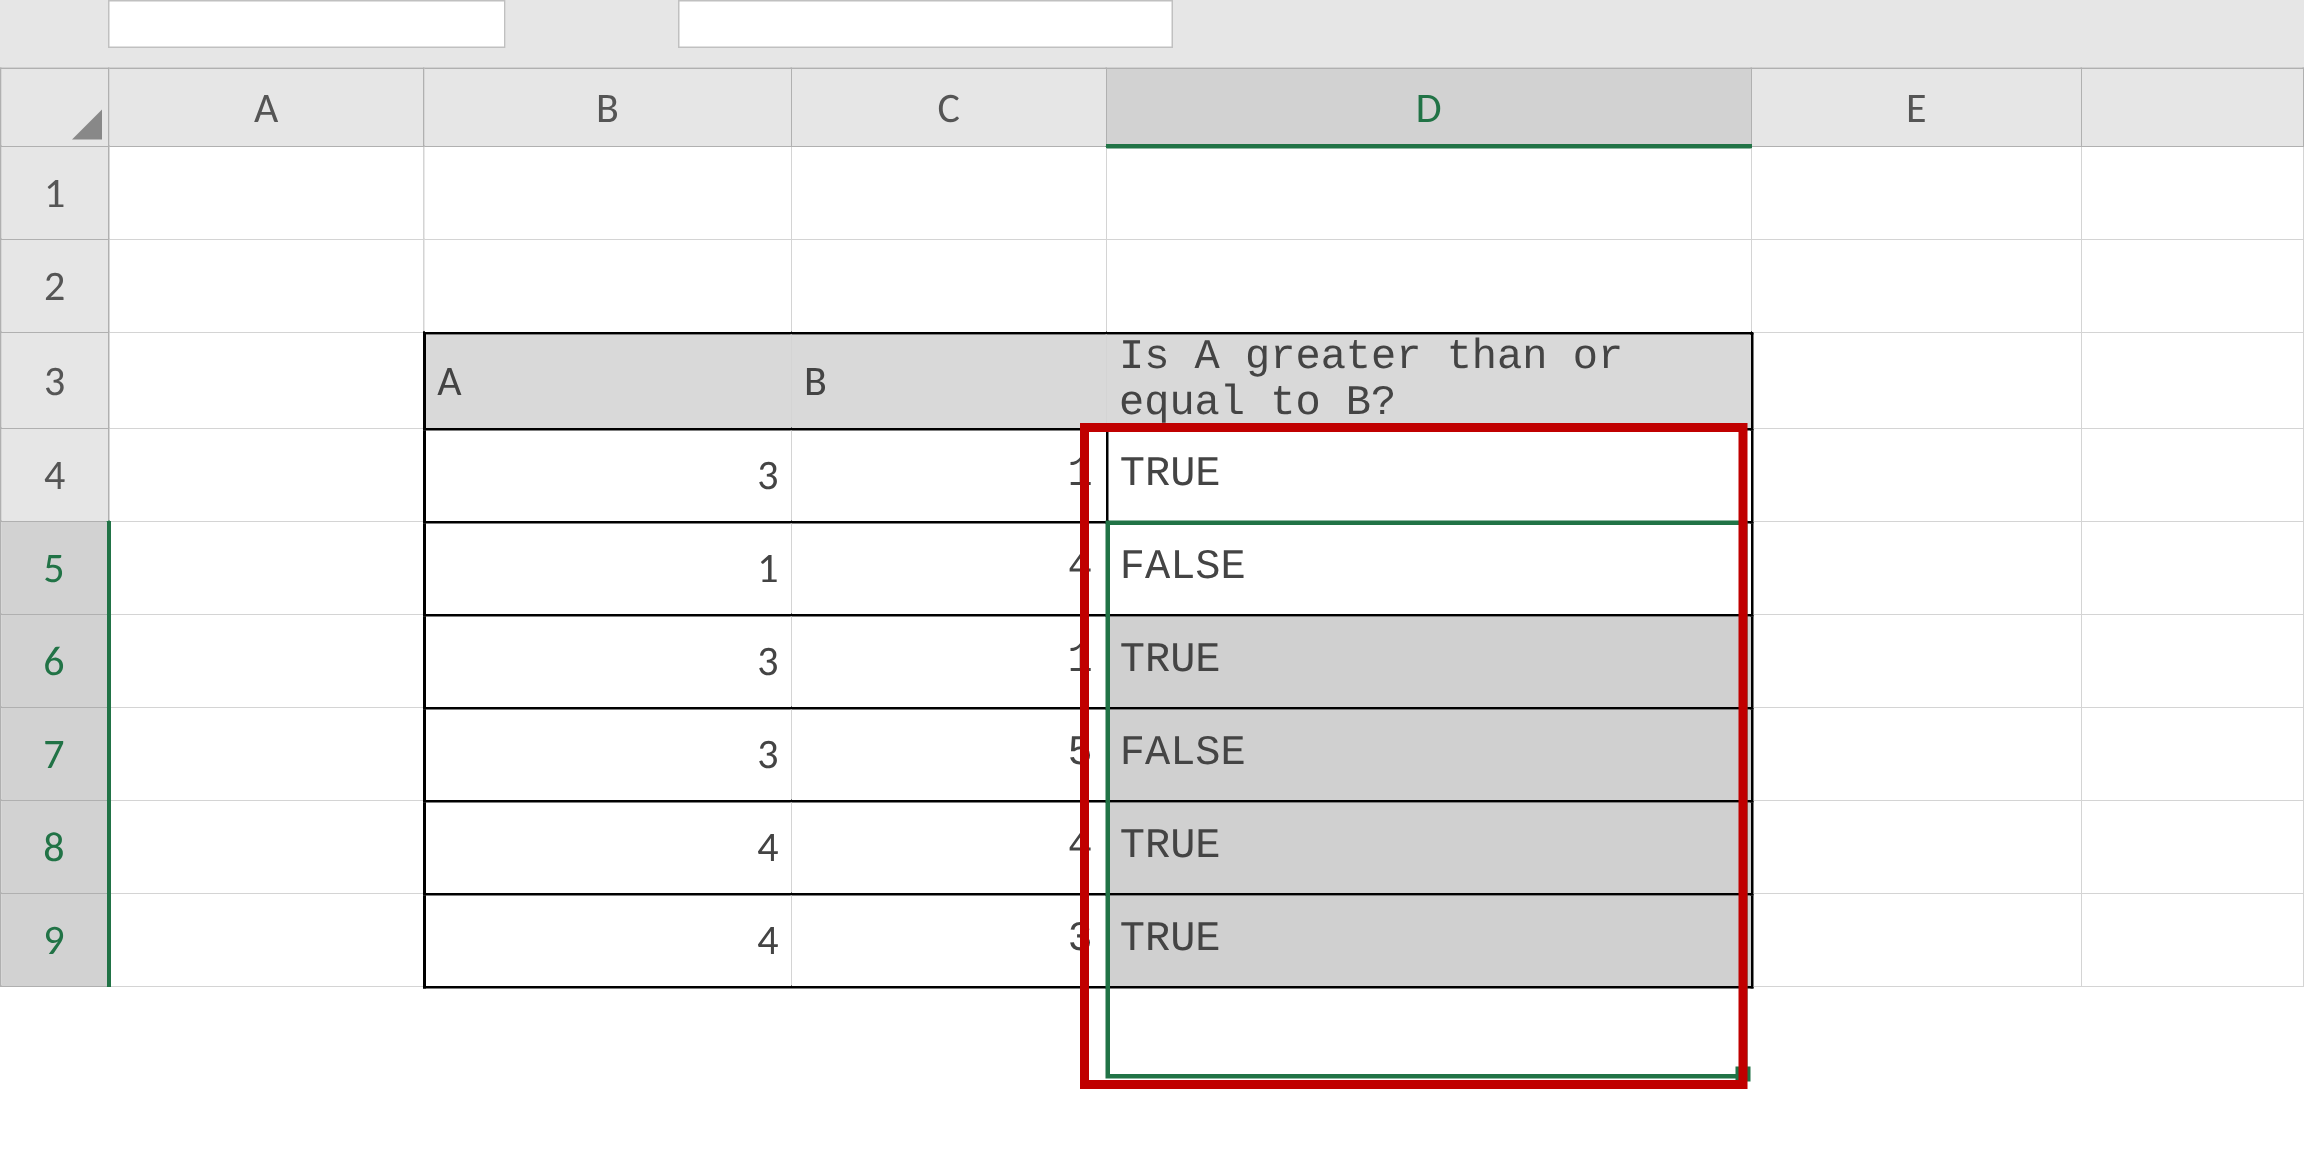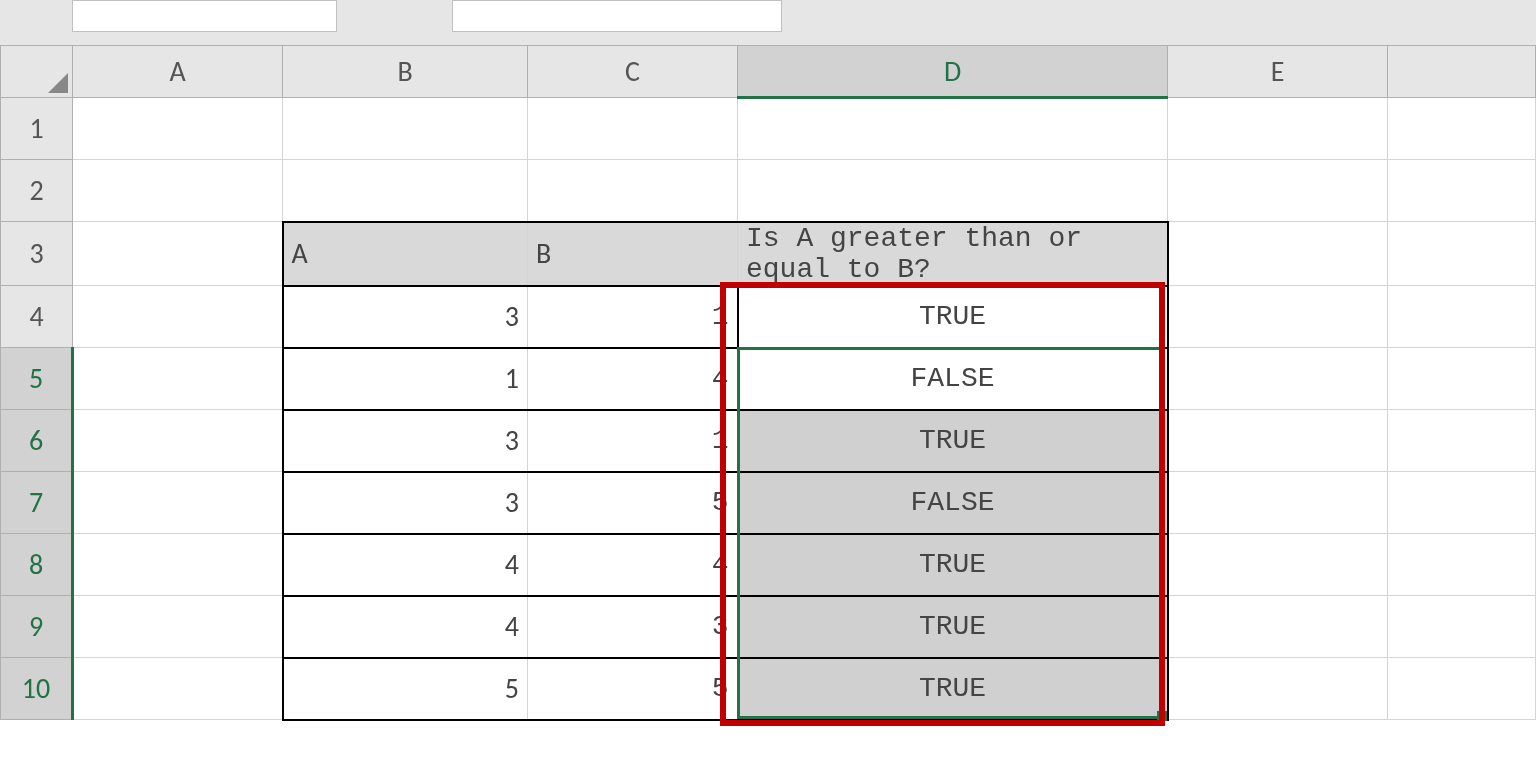--- a/index.html
+++ b/index.html
@@ -114,21 +114,21 @@
     .col-F { width: auto; }
     
     
     .btop { border-top: 2px solid #000 !important; }
     .bbot { border-bottom: 2px solid #000 !important; }
     .blef { border-left: 2px solid #000 !important; }
     .brig { border-right: 2px solid #000 !important; font-family: Liberation Mono, monospace; }
     .bhdr { background: #d9d9d9 !important; text-align: left; color: #222;}
     
     .val-num { text-align: right; color: #222; }
-    .val-ctr { text-align: center; color: #222; }
+    .val-ctr { color: #222; }
     .val-lft { text-align: left; color: #222; }
     
     .sel-fill { background: #d0d0d0 !important; }
     
     
     .green-sel {
       position: absolute;
       border: 3px solid #217346;
       pointer-events: none;
       z-index: 5;
@@ -260,29 +260,20 @@
       </tr>
       <tr>
         <th class="sel-row">9</th>
         <td></td>
         <td class="blef bbot val-num">4</td>
         <td class="bbot brig val-num">3</td>
         <td class="bbot brig val-ctr sel-fill">TRUE</td>
         <td></td>
         <td></td>
       </tr>
-      <tr>
-        <th class="sel-row">10</th>
-        <td></td>
-        <td class="blef bbot val-num">5</td>
-        <td class="bbot brig val-num">5</td>
-        <td class="bbot brig val-ctr sel-fill">TRUE</td>
-        <td></td>
-        <td></td>
-      </tr>
     </tbody>
   </table>
 
   <div class="green-sel" style="top:302px; left:737px; width:428px; height:372px;">
     <div class="fill-handle"></div>
   </div>
 
   <div class="red-box" style="top:237px; left:720px; width:445px; height:444px;"></div>
 </div>
 

